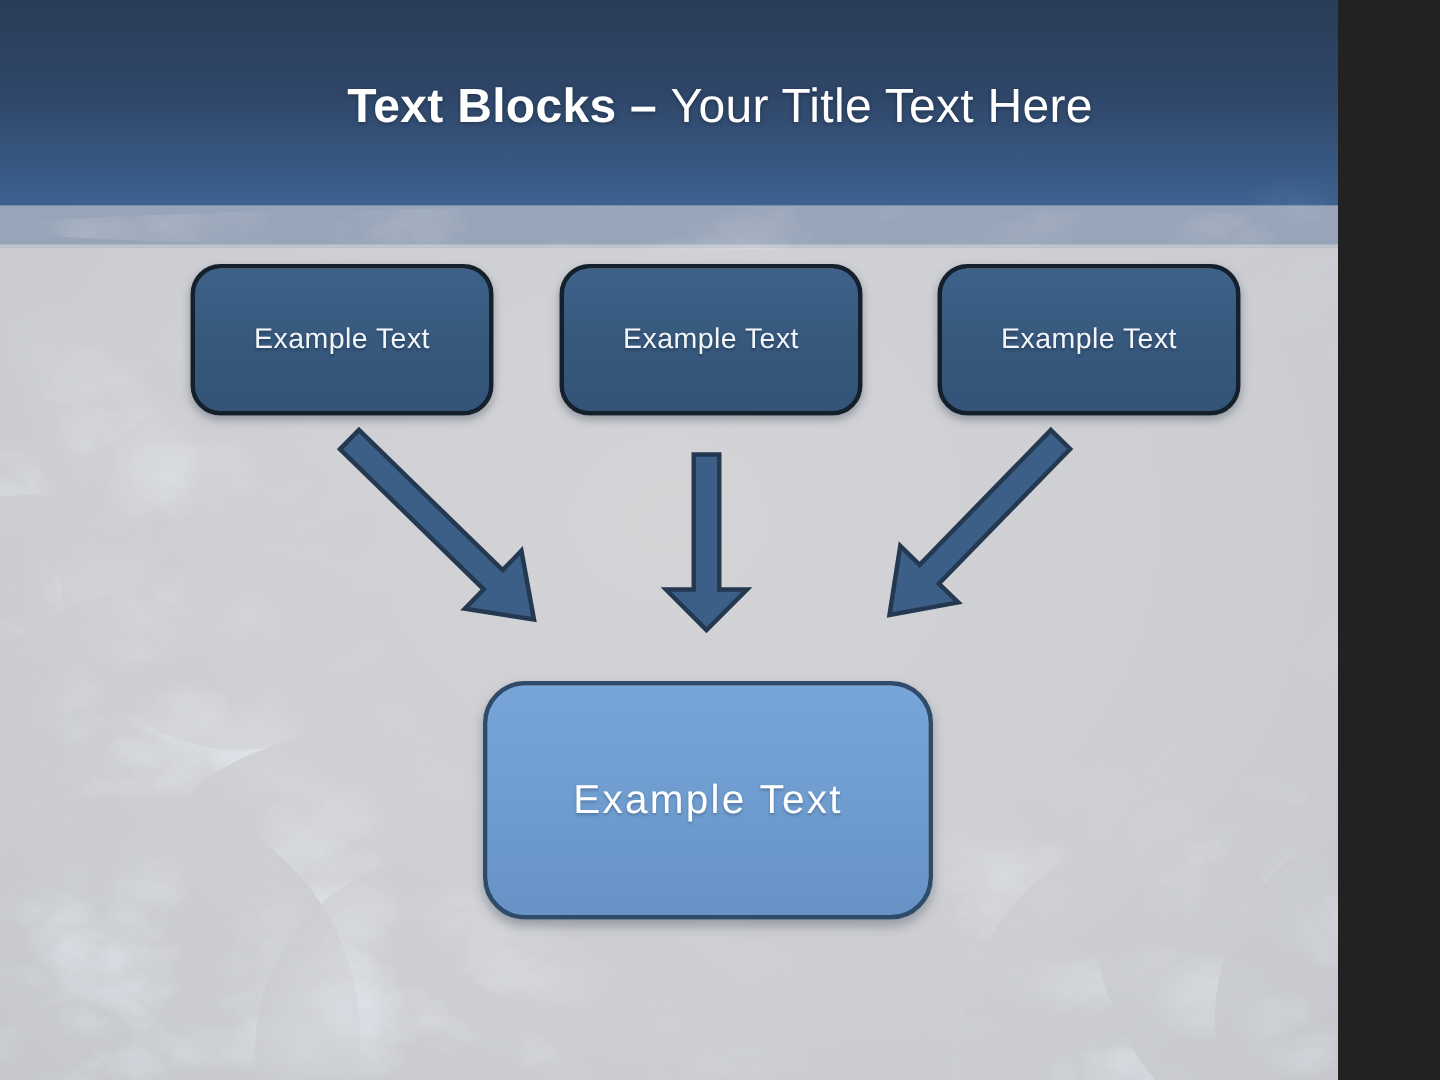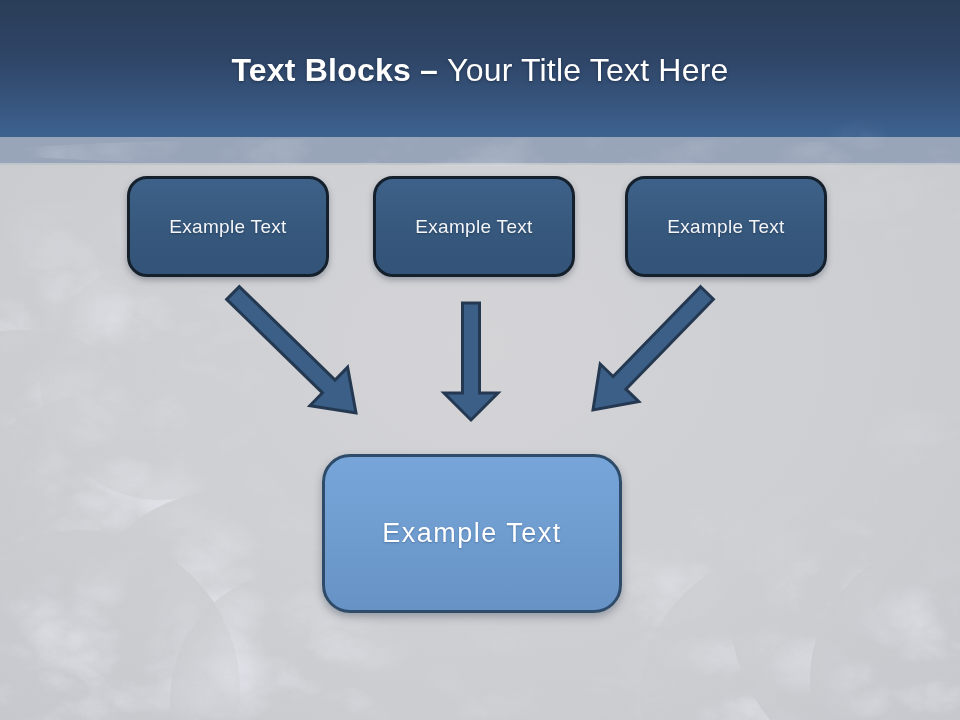--- a/index.html
+++ b/index.html
@@ -1,17 +1,17 @@
 <!DOCTYPE html>
 <html><head>
 <meta charset="utf-8">
 <style>
   html,body{margin:0;padding:0;background:#222;}
   .slide{
-    position:relative;width:960px;height:720px;overflow:hidden;
+    position:relative;width:892px;height:720px;overflow:hidden;
     font-family:"Liberation Sans", sans-serif;
     background:#7f1d1d;
   }
   
   .content-bg{
     position:absolute;inset:0;z-index:0;
     background:radial-gradient(ellipse at 50% 48%, #d4d4d7 0%, #cdced2 62%, #c6c8cd 100%);
   }
   
   .header{

